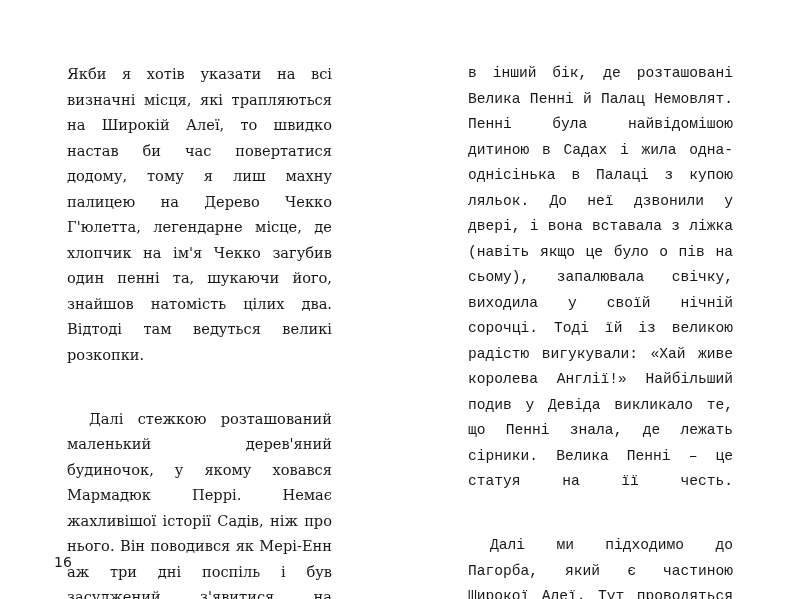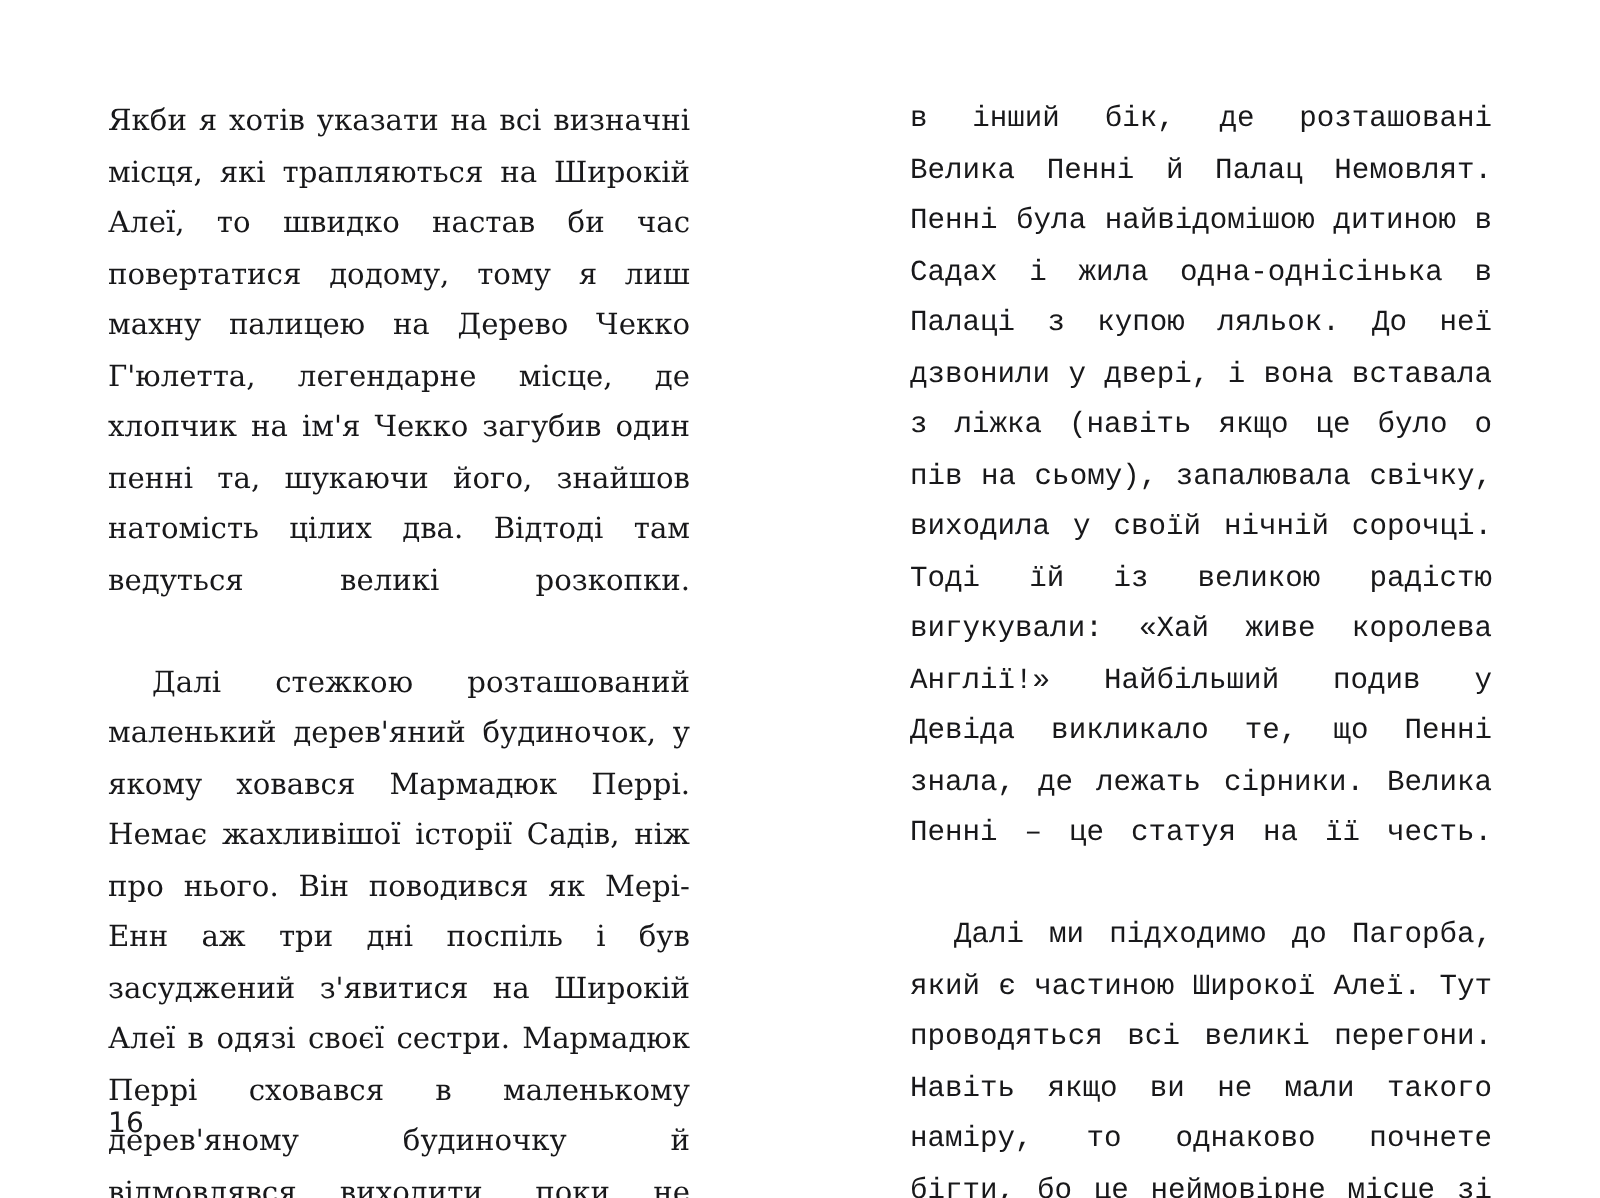--- a/index.html
+++ b/index.html
@@ -42,21 +42,21 @@
     text-align: justify;
     text-justify: inter-word;
     -webkit-hyphens: none;
     hyphens: none;
     word-spacing: 0.02em;
   }
   .page-left .textblock  { left: 54px; }
   .page-right .textblock { left: 55px; }
 
   .textblock p {
-    margin: 0;
+    margin: 13px;
     text-indent: 22px;
   }
   
   .textblock p.cont {
     text-indent: 0;
   }
   
   .textblock p:after {
     content: "";
     display: inline-block;

